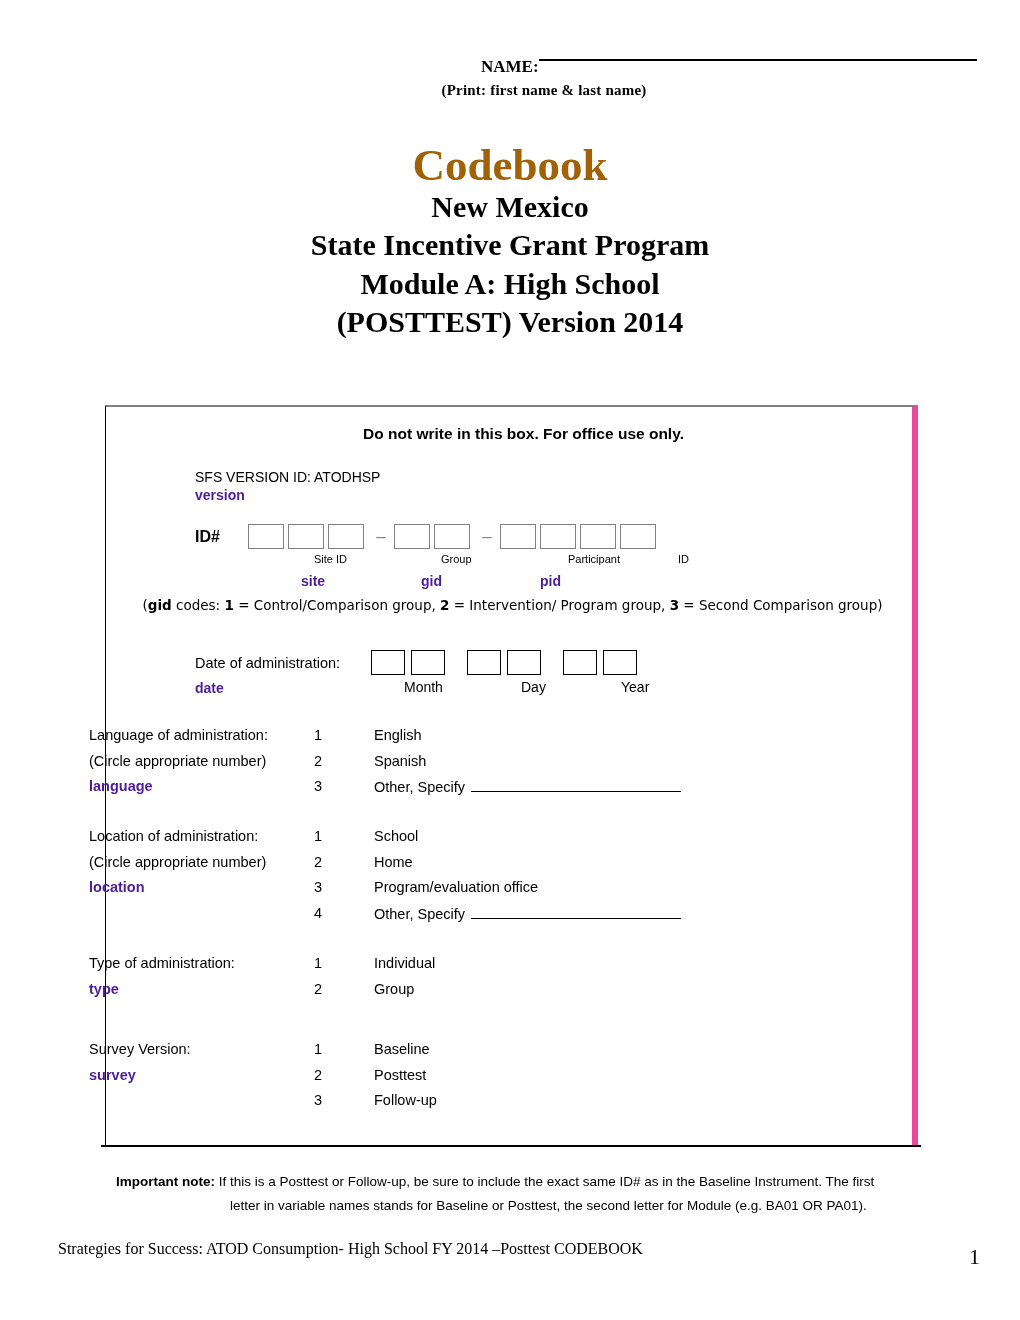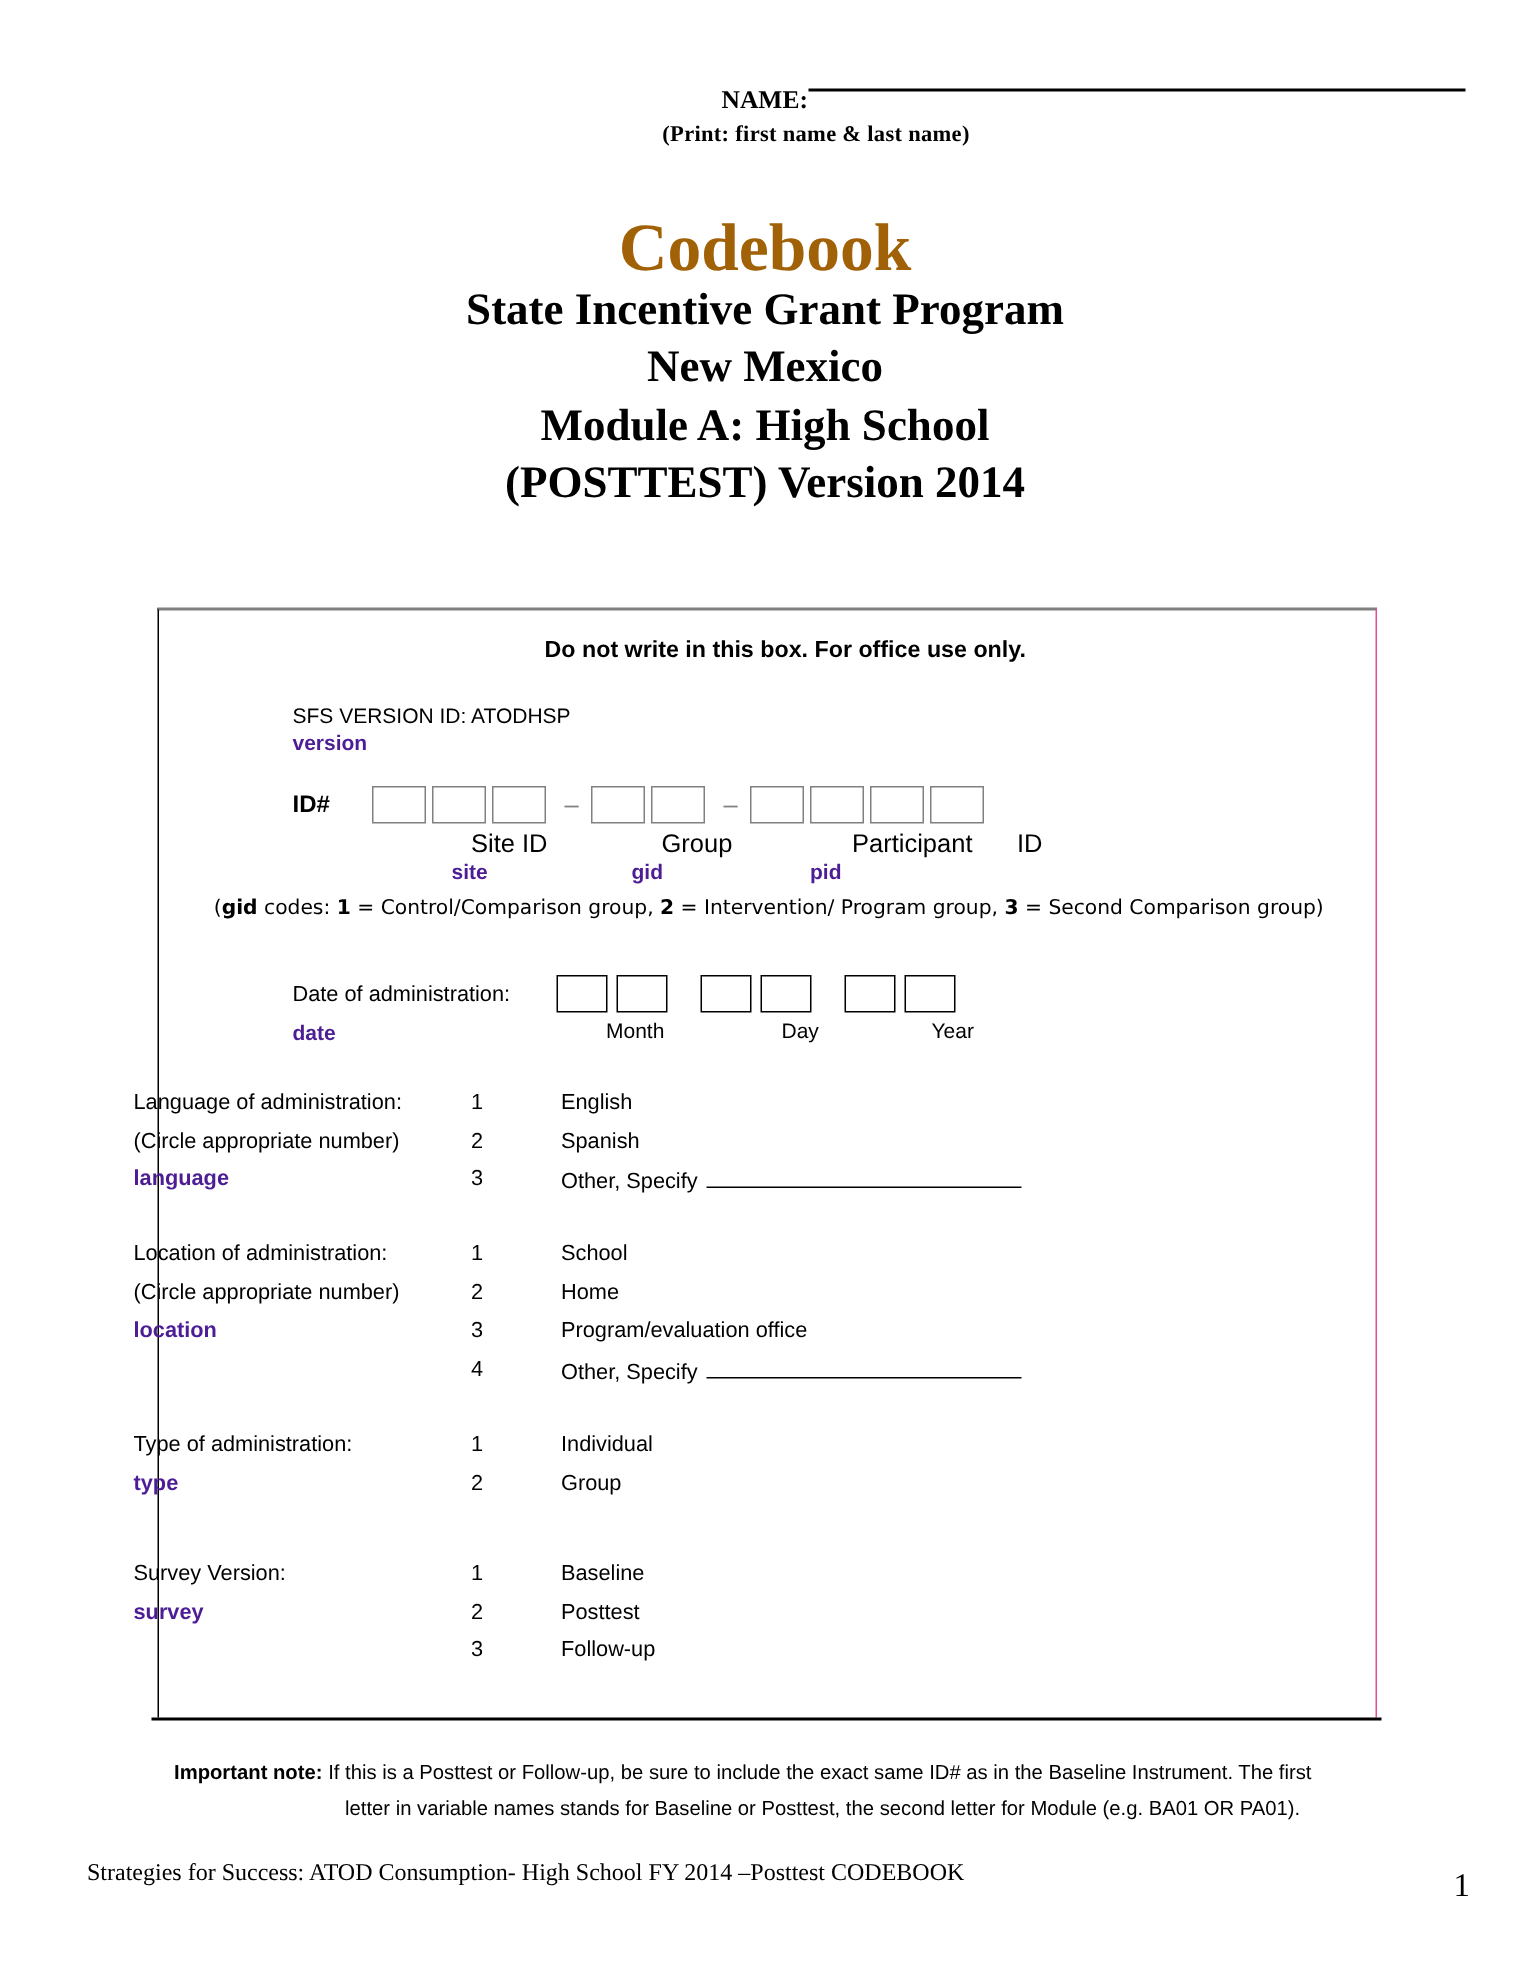--- a/index.html
+++ b/index.html
@@ -72,21 +72,21 @@
     line-height: 1.28;
   }
 
   
   .office-box {
     position: absolute;
     left: 105px; top: 405px;
     width: 813px;
     height: 740px;
     border-top: 2px solid #808080;
-    border-right: 1px solid #ec4899;
+    border-right: 6px solid #ec4899;
     border-left: 1px solid #000;
     border-bottom: none;
     box-sizing: border-box;
     background: #fff;
   }
   .office-box-bottom {
     position: absolute;
     left: 101px; top: 1145px;
     width: 820px;
     height: 0;
@@ -146,21 +146,21 @@
     line-height: 1;
     margin-right: 2px;
     margin-left: 2px;
     user-select: none;
   }
   .id-sublabels {
     position: absolute;
     left: 0; top: 146px;
     width: 813px;
     height: 18px;
-    font-size: 17px;
+    font-size: 11px;
     text-align: center;
   }
   .id-sublabels span { position: absolute; top: 0; white-space: nowrap; }
   .sub-site { left: 208px; }
   .sub-group { left: 335px; }
   .sub-participant { left: 462px; }
   .sub-idword { left: 572px; }
 
   .id-vars {
     position: absolute;
@@ -294,22 +294,22 @@
 <div class="page">
 
   <div class="name-row">
     <span class="name-label">NAME:</span>
     <span class="name-rule"></span>
   </div>
   <div class="print-caption">(Print:    first name    &amp;    last name)</div>
 
   <div class="title-block">
     <div class="title-main" style="color:#a16207;">Codebook</div>
+    <div class="title-line">New Mexico</div>
     <div class="title-line">State Incentive Grant Program</div>
-    <div class="title-line">New Mexico</div>
     <div class="title-line">Module A: High School</div>
     <div class="title-line">(POSTTEST) Version 2014</div>
   </div>
 
   <div class="office-box">
 
     <div class="box-heading">Do not write in this box.  For office use only.</div>
 
     <div class="version-id">SFS VERSION ID:  ATODHSP</div>
     <div class="red-var version-var">version</div>

